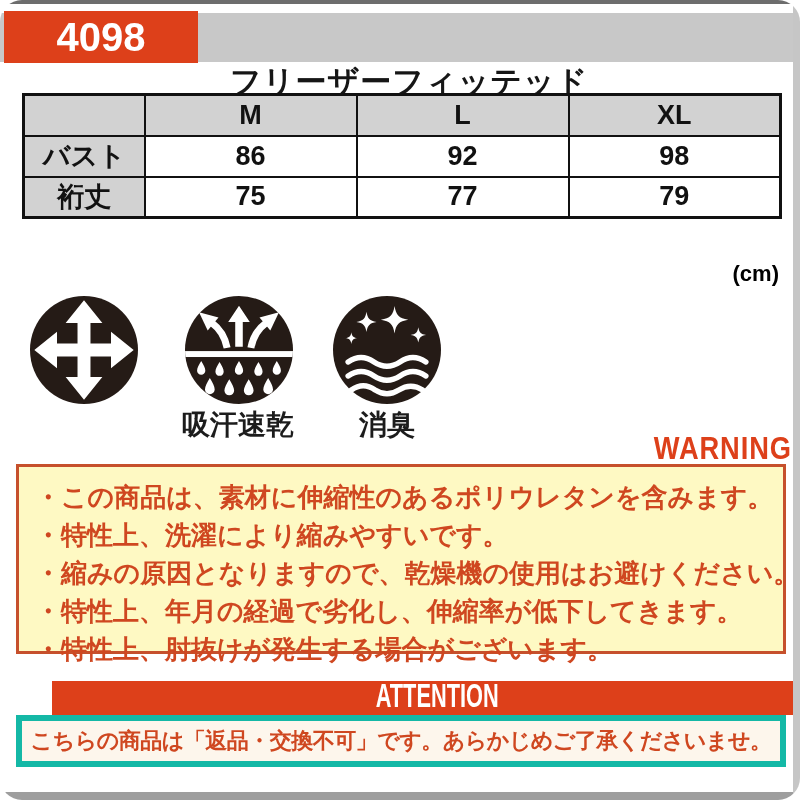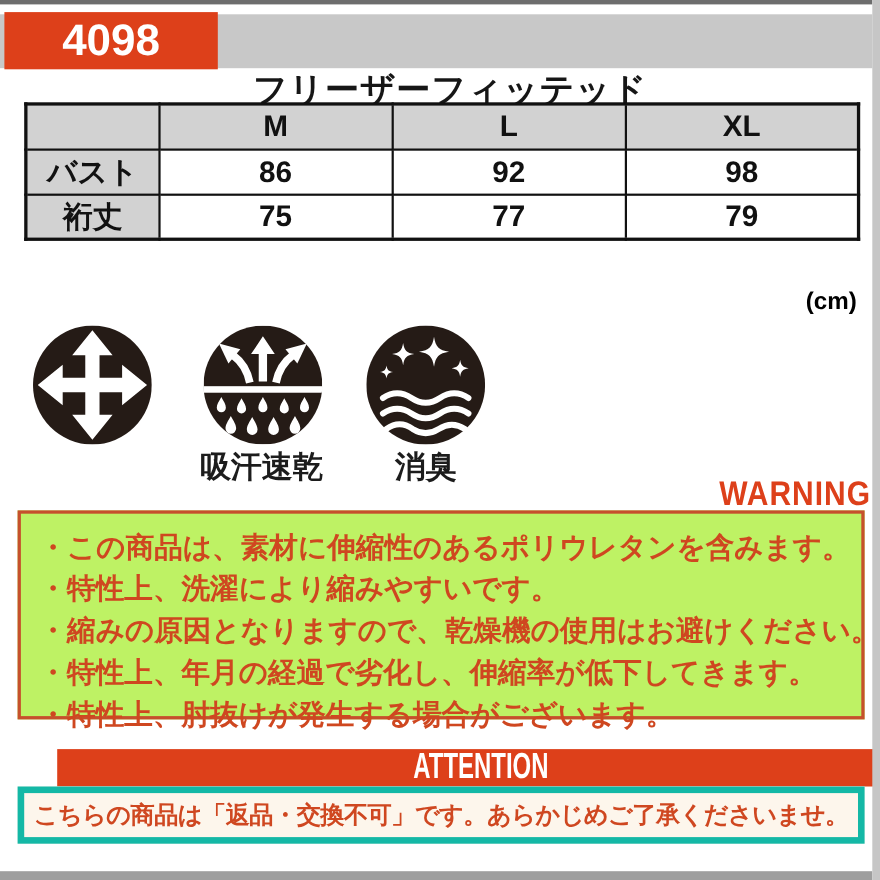--- a/index.html
+++ b/index.html
@@ -3,20 +3,21 @@
 <meta charset="utf-8">
 <style>
   * { margin: 0; padding: 0; box-sizing: border-box; }
   html, body { background: #ffffff; }
   body { font-family: "Liberation Sans", "DejaVu Sans", sans-serif; }
   .page {
     position: relative;
     width: 800px; height: 800px;
     background: #ffffff;
     overflow: hidden;
+    border-radius: 22px;
   }
   
   .top-strip    { position: absolute; left: 0; top: 0;    width: 793px; height: 4px; background: #6d6d6d; }
   .bottom-strip { position: absolute; left: 0; top: 792px; width: 793px; height: 8px; background: #9e9e9e; }
   .right-strip  { position: absolute; left: 793px; top: 0; width: 7px; height: 800px; background: #c6c6c6; z-index: 50; }
 
   
   .header-band { position: absolute; left: 0; top: 13px; width: 793px; height: 49px; background: #c8c8c8; }
   .code-box {
     position: absolute; left: 4px; top: 11px; width: 194px; height: 52px;
@@ -62,21 +63,21 @@
 
   
   .warning-title {
     position: absolute; right: 8px; top: 431px;
     font-size: 31px; font-weight: bold; color: #dd401a;
     transform: scaleX(0.88); transform-origin: right center;
     letter-spacing: 1px; white-space: nowrap;
   }
   .warning-box {
     position: absolute; left: 16px; top: 464px; width: 770px; height: 190px;
-    border: 3px solid #c6502c; background: #bef264;
+    border: 3px solid #c6502c; background: #fef9c3;
     padding: 11px 10px 0 16px;
   }
   .warning-line {
     font-size: 26px; font-weight: bold; color: #cf4720;
     line-height: 38px; white-space: nowrap; letter-spacing: 0px;
   }
 
   
   .attention-bar {
     position: absolute; left: 16px; top: 681px; width: 770px; height: 34px;

